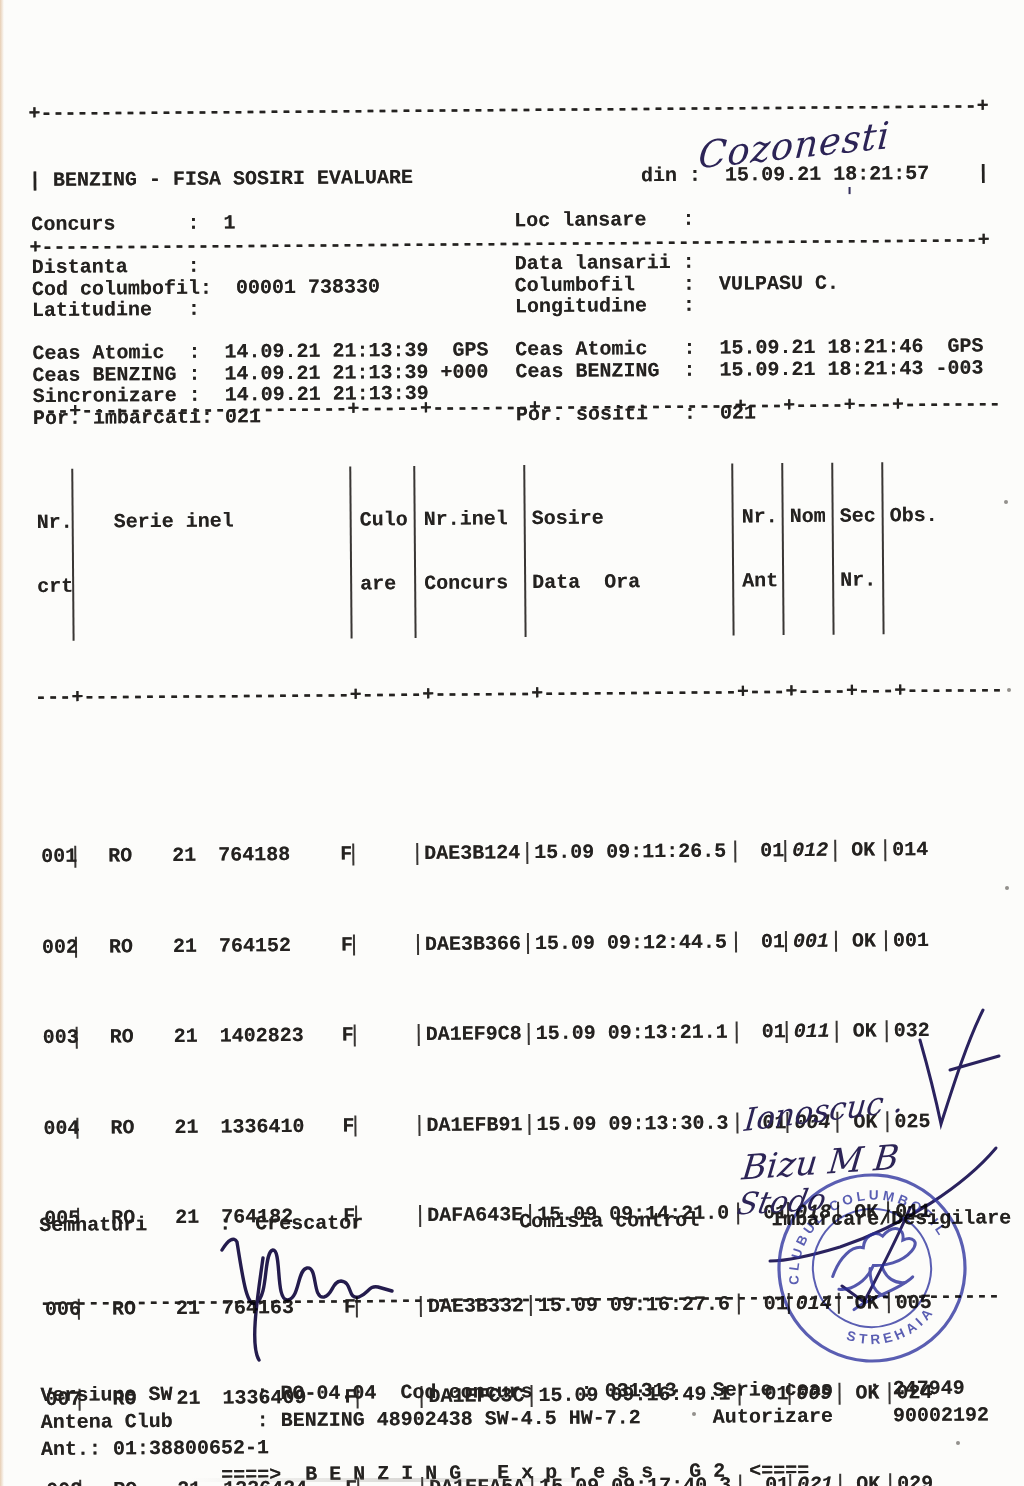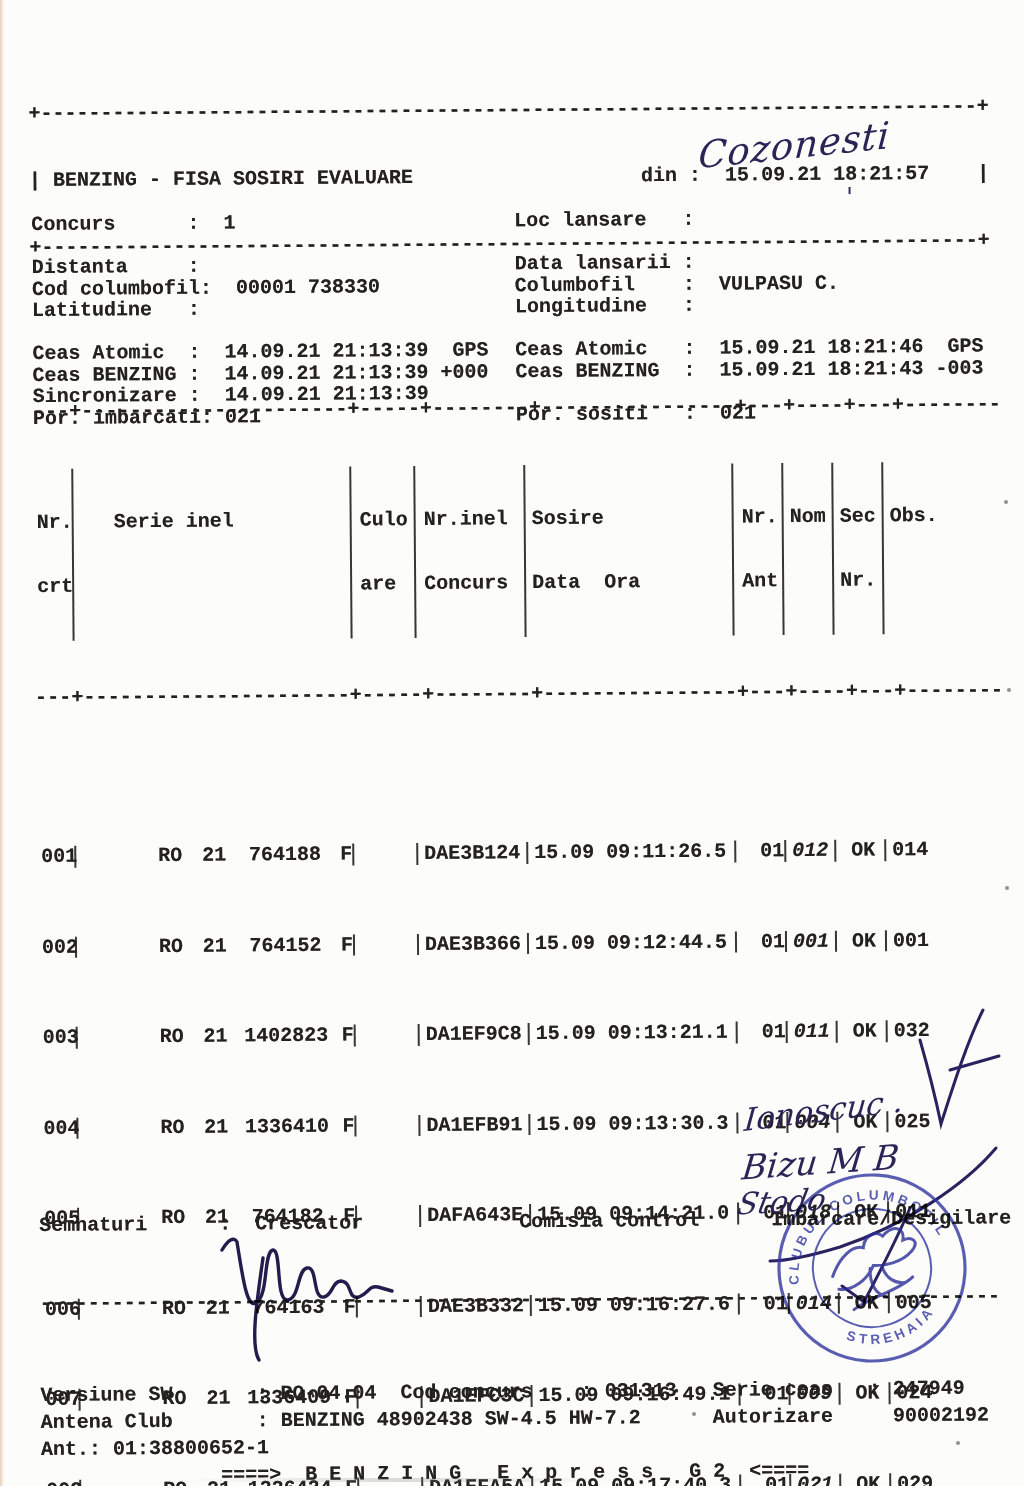--- a/index.html
+++ b/index.html
@@ -24,23 +24,23 @@
   .rule{white-space:pre;height:21.5px;line-height:21.5px;letter-spacing:.1px;}
   .thead,.trow{display:grid;grid-template-columns:40px 278px 64px 110px 208px 50px 50px 50px 110px;}
   .trow{height:21.5px;}
   .bR{border-right:2px solid rgba(30,26,24,.88);}
   .c{white-space:pre;line-height:21.5px;}
   .hl{line-height:21.5px;height:21.5px;white-space:pre;}
   .hp3{padding-left:3px;} .hp4{padding-left:8px;} .hp6{padding-left:6px;}
   .hp8{padding-left:8px;} .hp40{padding-left:40px;}
   .c-nr{padding-left:5px;}
   .c-serie{display:flex;}
-  .sc-co{width:96px;padding-left:42px;box-sizing:border-box;margin-left:40px;}
+  .sc-co{width:96px;padding-left:32px;box-sizing:border-box;}
   .sc-yr{width:46px;}
-  .sc-ring{width:112px;text-align:center;}
+  .sc-ring{width:112px;text-align:left;}
   .sc-sex{padding-left:10px;}
   .c-senzor{padding-left:6px;}
   .c-sosire{display:flex;padding-left:6px;}
   .sc-date{width:72px;}
   .c-ant{padding-left:24px;}
   .c-nom{padding-left:6px;font-style:italic;}
   .c-sec{padding-left:15px;}
   .c-obs{padding-left:6px;}
   .sig-line{position:absolute;left:2px;top:1160px;}
   .sep-line{position:absolute;left:2px;top:1238px;}

